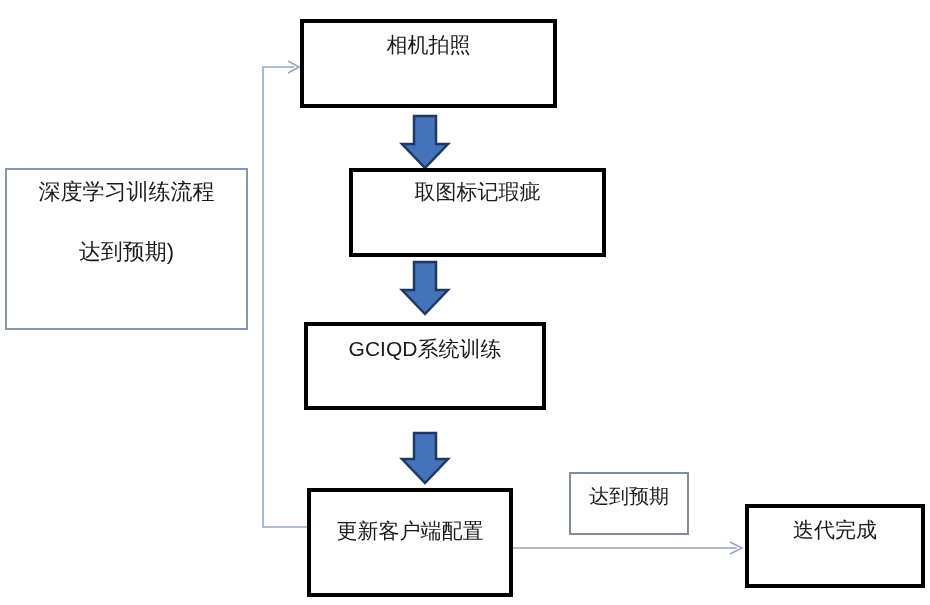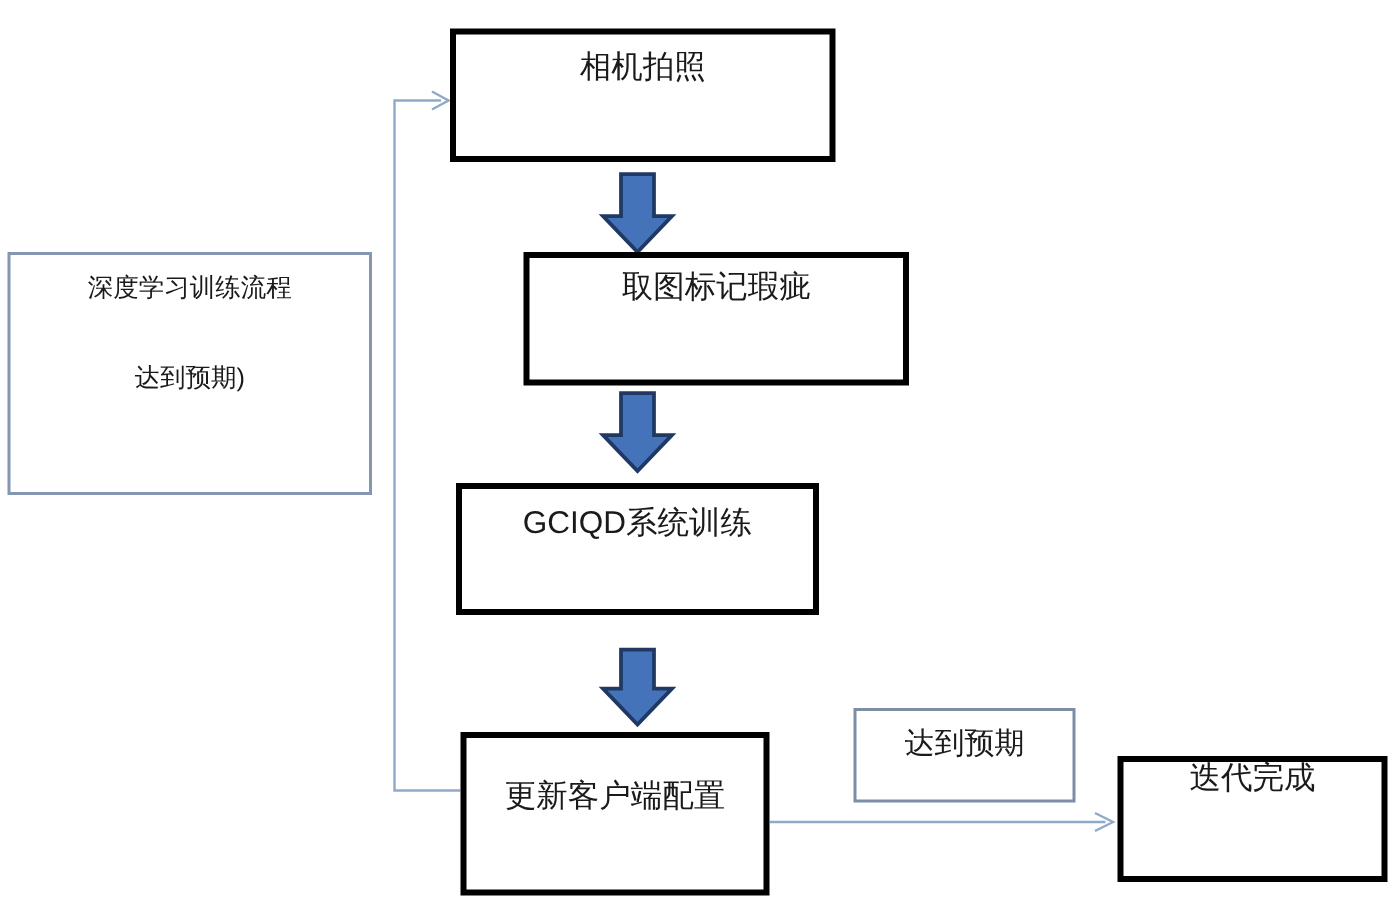--- a/index.html
+++ b/index.html
@@ -44,28 +44,28 @@
   .block-arrow {
     fill: var(--block-arrow-fill, #4573b9);
     stroke: var(--block-arrow-stroke, #1f3864);
     stroke-width: 2.5;
   }
   
   #box-camera        { left: 300px; top: 19px;  width: 257px; height: 89px;  padding-top: 11px; }
   #box-mark-defects  { left: 301px; top: 168px; width: 257px; height: 89px;  padding-top: 9px; margin-left: 48px; }
   #box-gciqd         { left: 304px; top: 322px; width: 242px; height: 88px;  padding-top: 12px; }
   #box-update-config { left: 307px; top: 488px; width: 206px; height: 109px; padding-top: 23px; line-height: 31px; }
-  #box-iteration-done{ left: 745px; top: 504px; width: 180px; height: 84px;  padding-top: 0; }
+  #box-iteration-done{ left: 745px; top: 504px; width: 180px; height: 84px;  padding-top: 11px; }
   #box-side-note {
     left: 5px; top: 168px; width: 243px; height: 162px;
     border: 2px solid var(--note-border, #8496b0);
-    font-size: 17px; line-height: 30px; padding-top: 7px;
+    font-size: 22px; line-height: 30px; padding-top: 7px;
   }
   #box-expectation {
-    left: 569px; top: 472px; width: 148px; height: 63px;
+    left: 569px; top: 472px; width: 120px; height: 63px;
     border: 2px solid var(--label-border, #7b8ea6);
     font-size: 20px; line-height: 21px; padding-top: 12px;
   }
 </style>
 </head>
 <body>
 
 <div id="canvas">
 
   <svg id="connector-layer" viewBox="0 0 930 605" xmlns="http://www.w3.org/2000/svg">

